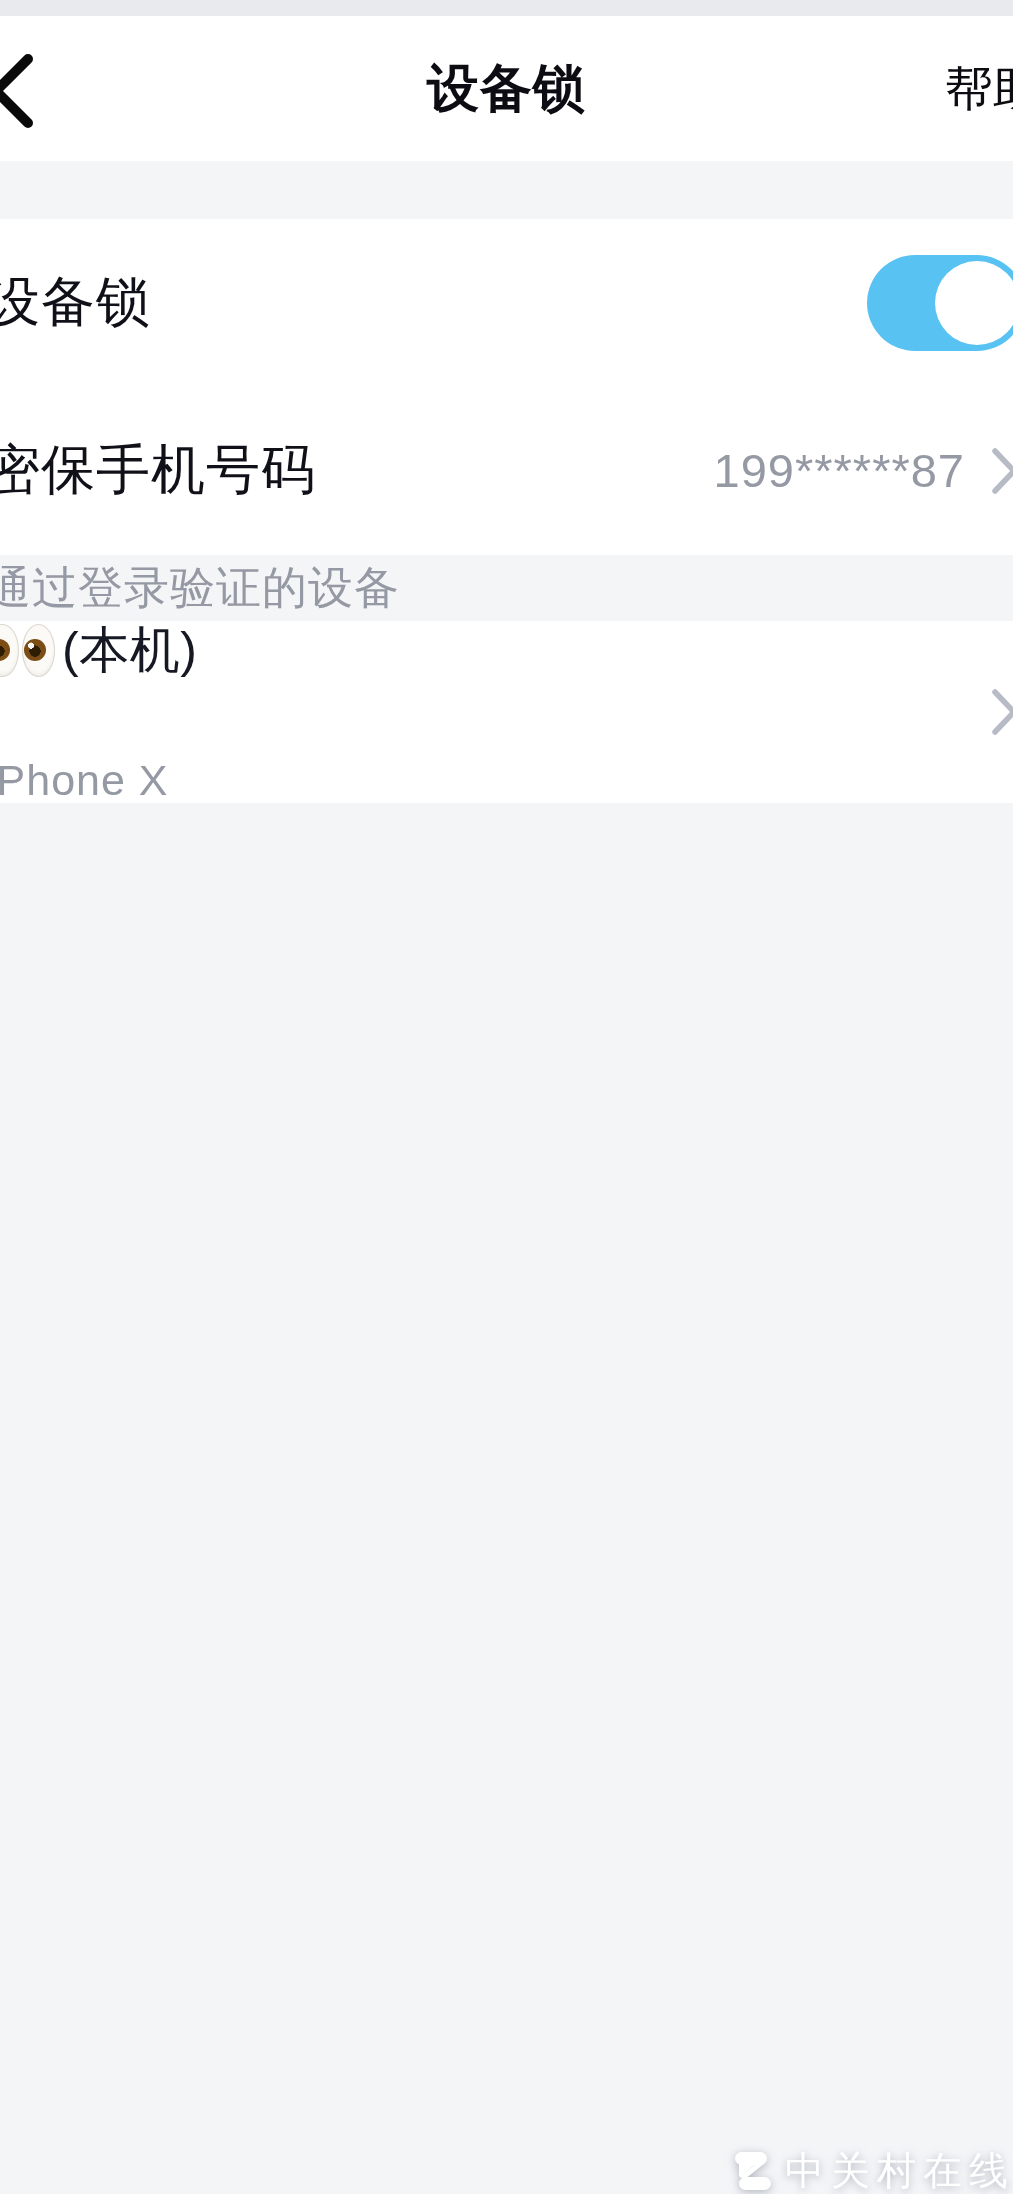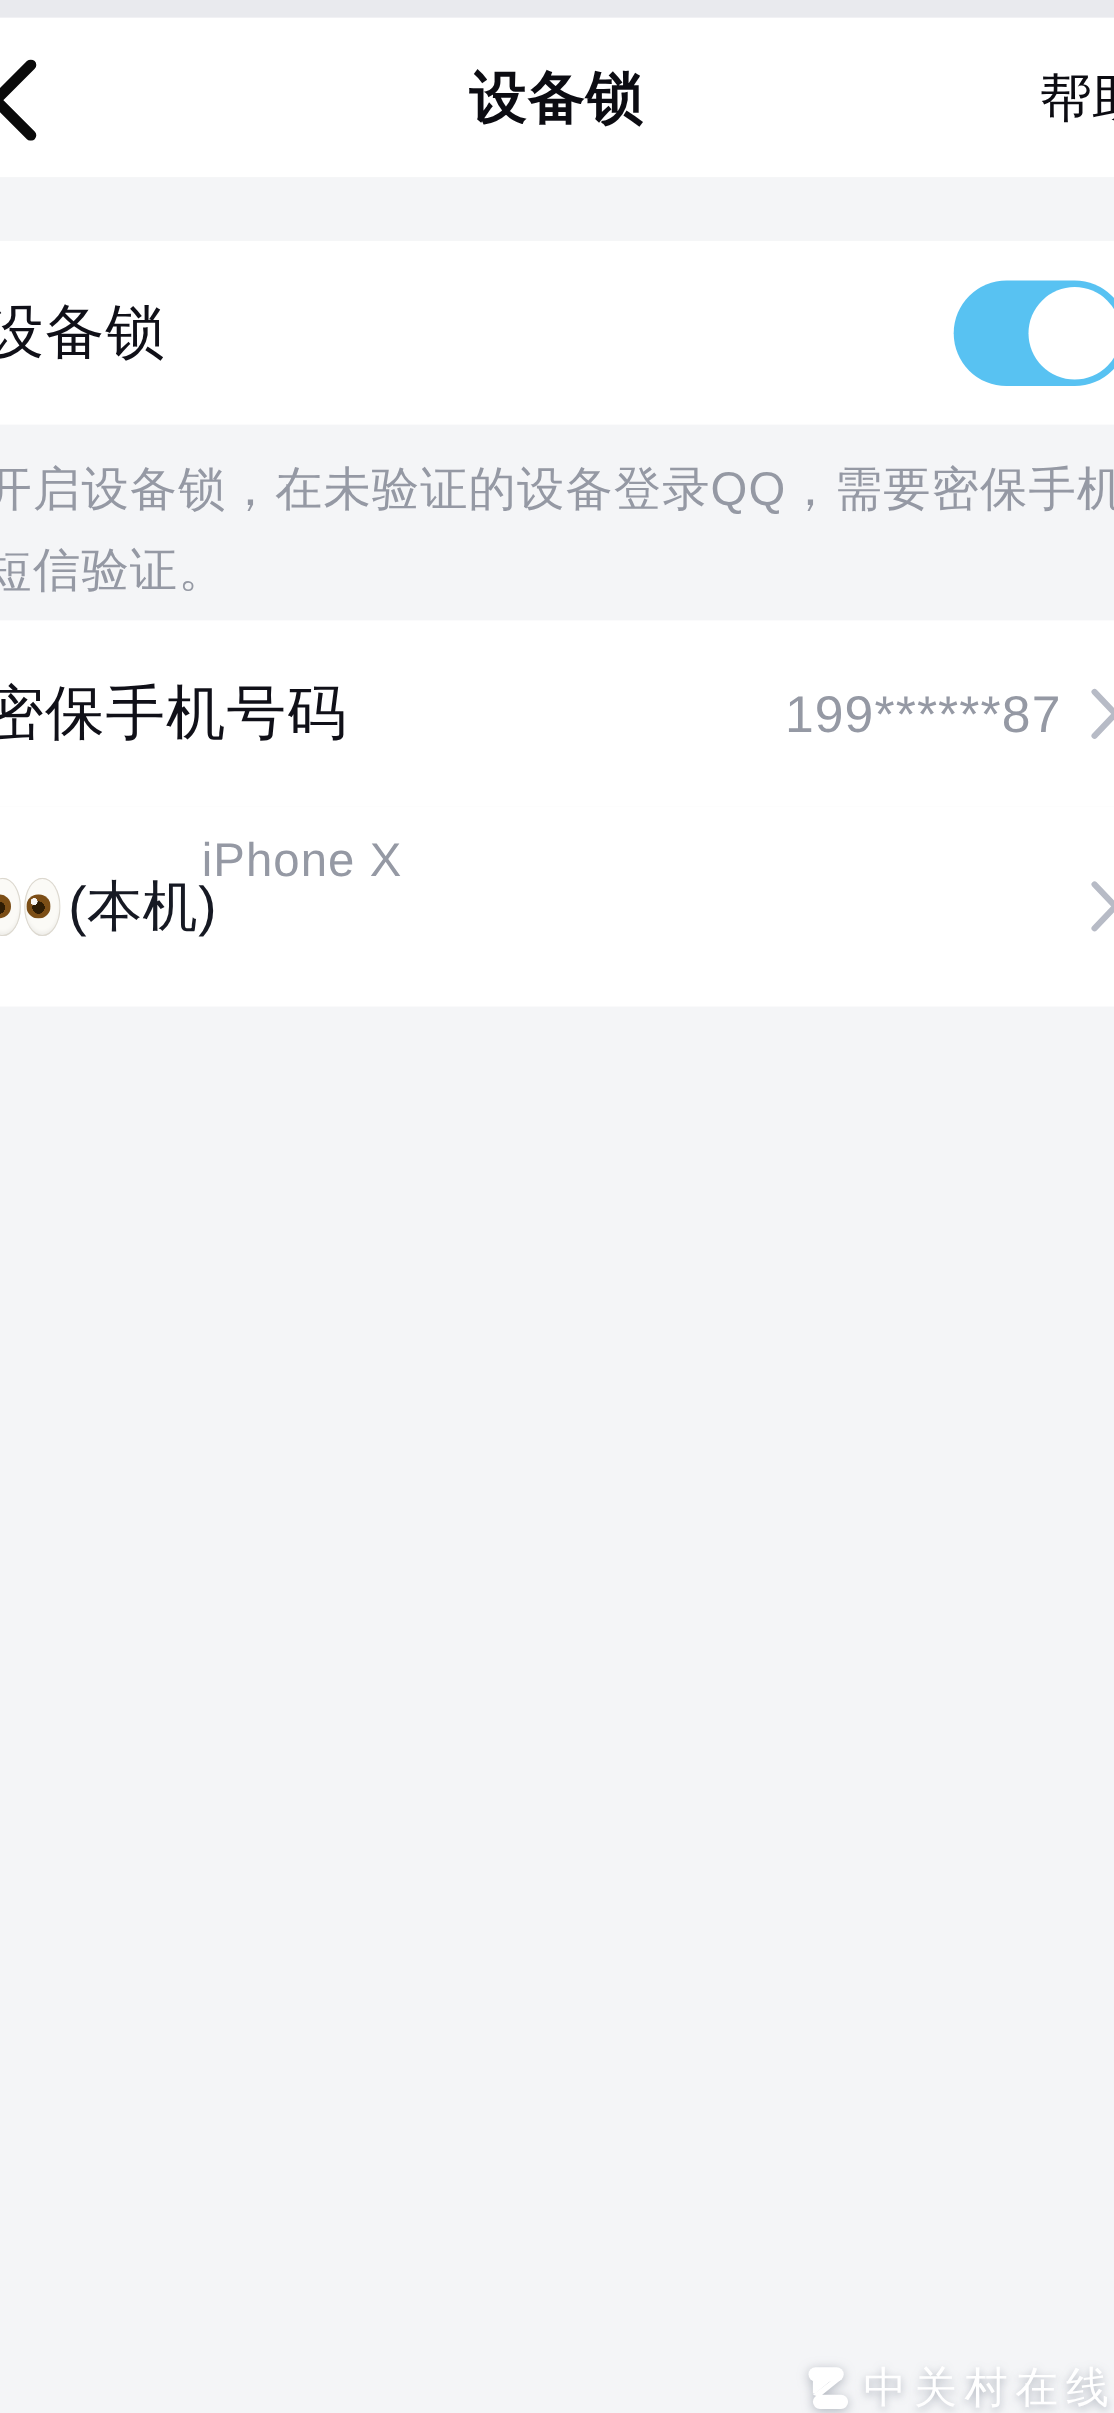--- a/index.html
+++ b/index.html
@@ -126,22 +126,22 @@
     font-size: 45px;
     color: var(--text-secondary);
     letter-spacing: 1px;
   }
 
   .device-row {
     height: 182px;
     background: #ffffff;
     position: relative;
     display: flex;
-    flex-direction: row;
-    justify-content: flex-start;
+    flex-direction: column;
+    justify-content: space-between;
     cursor: pointer;
   }
   .device-title {
     display: flex;
     align-items: center;
     font-size: 50px;
     color: #16192300;
     color: #161923;
     letter-spacing: 0.5px;
     line-height: 58px;
@@ -221,32 +221,32 @@
 
   <div class="band spacer"></div>
 
   <div class="row toggle-row">
     <span class="row-label shift">设备锁</span>
     <div class="toggle on">
       <div class="knob"></div>
     </div>
   </div>
 
-  <div class="desc-band">
-    <div class="desc-text shift">开启设备锁，在未验证的设备登录QQ，需要密保手机短信验证。</div>
-  </div>
 
   <div class="row phone-row">
     <span class="row-label shift">密保手机号码</span>
     <span class="row-value">199******87</span>
     <svg class="chev" viewBox="0 0 28 50">
       <polyline points="4,5 23,25 4,45" fill="none" stroke="#b7bbc6" stroke-width="5.5" stroke-linecap="round" stroke-linejoin="round"></polyline>
     </svg>
   </div>
 
+  <div class="section-band">
+    <span class="section-title shift">通过登录验证的设备</span>
+  </div>
 
   <div>
 
     <div class="device-row">
       <div class="device-title shift">
         <span class="eyes">
           <span class="eye"></span>
             <span class="eye"></span>
         </span>
         <span>(本机)</span>

